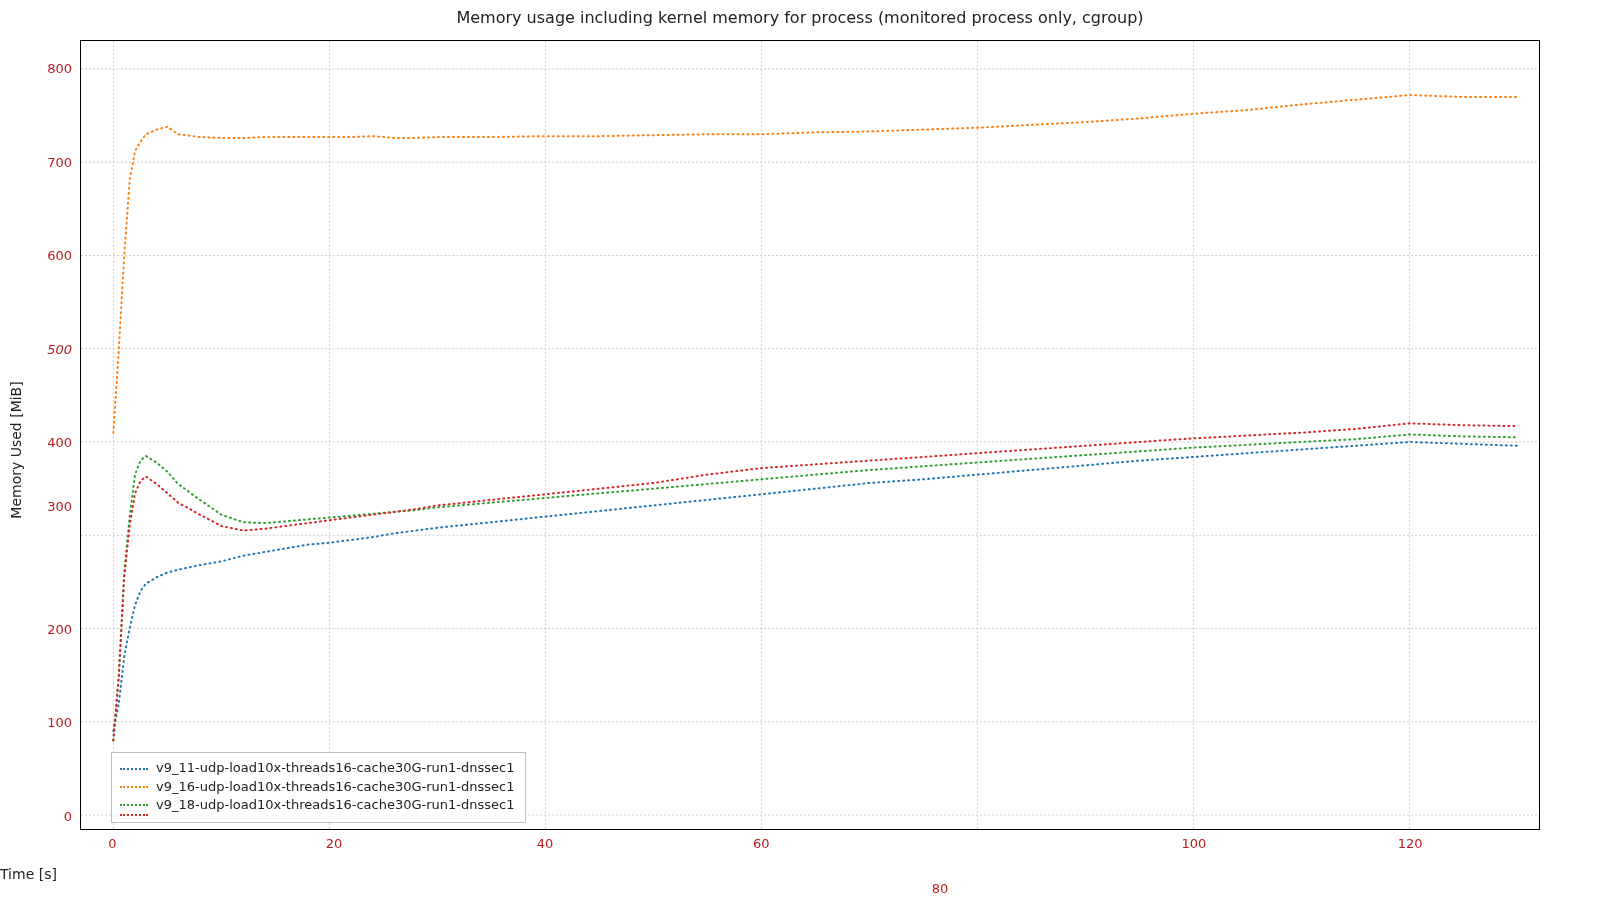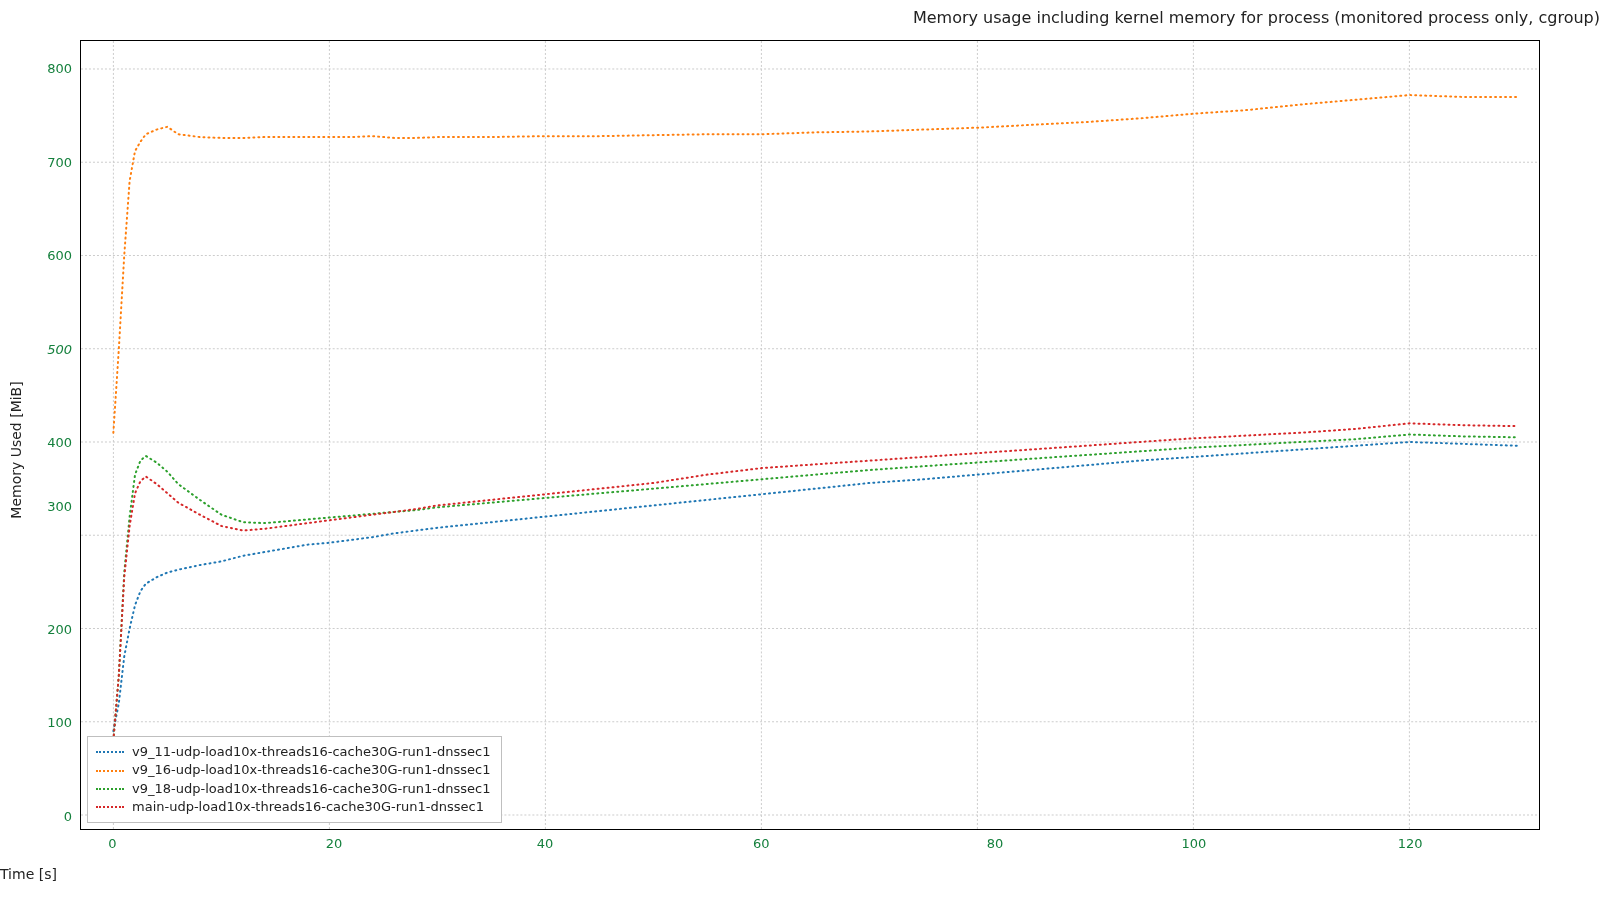--- a/index.html
+++ b/index.html
@@ -14,21 +14,21 @@
   .figure {
     position: relative;
     width: 1600px;
     height: 900px;
   }
   .title {
     position: absolute;
     top: 8px;
     left: 0;
     right: 0;
-    text-align: right;
+    text-align: center;
     font-size: 16px;
   }
   .plot-area {
     position: absolute;
     left: 80px;    
     top: 40px;     
     width: 1460px; 
     height: 790px; 
     border: 1px solid #000;
     box-sizing: border-box;
@@ -64,39 +64,40 @@
     position: absolute;
     bottom: 18px;
     left: 0;
     right: 0;
     text-align: left;
     font-size: 14px;
   }
   .tick {
     position: absolute;
     font-size: 13px;
-    color: #15803d;
+    color: #b91c1c;
   }
   .xtick {
     top: 836px;
     transform: translateX(-50%);
   }
   .ytick {
     right: 1528px; 
     transform: translateY(-50%);
     text-align: right;
     width: 60px;
   }
   .legend {
     position: absolute;
     border: 1px solid #bfbfbf;
     background: #ffffff;
     font-size: 13px;
     padding: 6px 10px 6px 8px;
     line-height: 1.4;
+    margin-left: 24px;
   }
   .legend-row {
     display: flex;
     align-items: center;
     gap: 8px;
     white-space: nowrap;
   }
   .legend-swatch {
     width: 28px;
     height: 0;
@@ -149,31 +150,30 @@
         <div class="legend-row">
           <span class="legend-swatch" style="border-top-color: rgb(255, 127, 14);"></span>
           <span>v9_16-udp-load10x-threads16-cache30G-run1-dnssec1</span>
         </div>
         <div class="legend-row">
           <span class="legend-swatch" style="border-top-color: rgb(44, 160, 44);"></span>
           <span>v9_18-udp-load10x-threads16-cache30G-run1-dnssec1</span>
         </div>
         <div class="legend-row">
           <span class="legend-swatch" style="border-top-color: rgb(214, 39, 40);"></span>
-          <span>main-udp-load10x-threads16-cache30G-run1-dnssec1</span>
         </div>
       </div>
   </div>
 
   <div id="xticks">
       <div class="tick xtick" style="left: 112.444px;">0</div>
       <div class="tick xtick" style="left: 334px;">20</div>
       <div class="tick xtick" style="left: 545.037px;">40</div>
       <div class="tick xtick" style="left: 761.333px;">60</div>
-      <div class="tick xtick" style="left: 995px;">80</div>
+      <div class="tick xtick" style="left: 940px; margin-top: 45px;">80</div>
       <div class="tick xtick" style="left: 1193.93px;">100</div>
       <div class="tick xtick" style="left: 1410.22px;">120</div>
     </div>
   <div id="yticks">
       <div class="tick ytick" style="top: 815.976px;">0</div>
       <div class="tick ytick" style="top: 722.485px;">100</div>
       <div class="tick ytick" style="top: 628.994px;">200</div>
       <div class="tick ytick" style="top: 506px;">300</div>
       <div class="tick ytick" style="top: 442.012px;">400</div>
       <div class="tick ytick" style="top: 348.521px; font-style: italic;">500</div>

